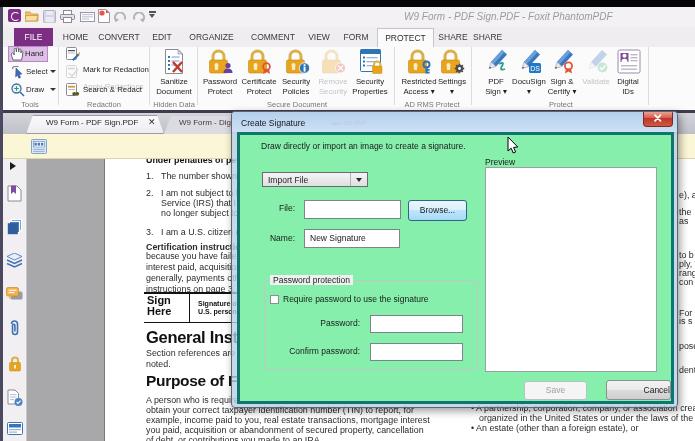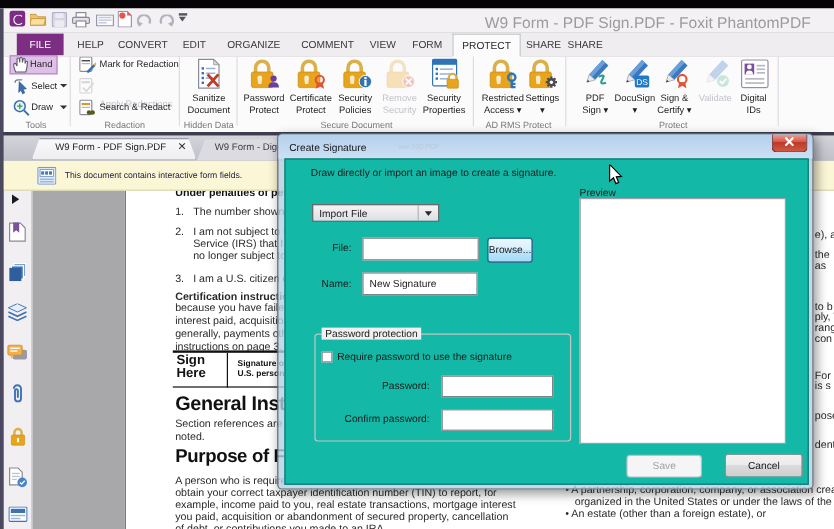--- a/index.html
+++ b/index.html
@@ -51,26 +51,26 @@
       <path d="M0.2 5.5 L5 7.5 L1.8 10.5 Z" fill="#b4b2bc"></path>
     </svg>
   <svg class="a" style="left:131px;top:5px;" width="14" height="10" viewBox="0 0 14 10">
       <path d="M11.5 9 A5 5 0 1 0 3.5 7.5" fill="none" stroke="#b4b2bc" stroke-width="2"></path>
       <path d="M13.8 5.5 L9 7.5 L12.2 10.5 Z" fill="#b4b2bc"></path>
     </svg>
 
   <div class="a" style="left:149px;top:4px;width:7px;height:1.5px;background:#55525f;"></div>
   <div class="a" style="left:149px;top:7px;width:0;height:0;border-left:3.5px solid transparent;border-right:3.5px solid transparent;border-top:4px solid #55525f;"></div>
 </div>
-<div class="a nw" style="left:404px;top:11px;font-size:13px;color:#9b9b9f;">W9 Form - PDF Sign.PDF - Foxit PhantomPDF</div>
+<div class="a nw" style="left:404px;top:11px;font-size:10px;color:#9b9b9f;font-style:italic;">W9 Form - PDF Sign.PDF - Foxit PhantomPDF</div>
 
 <div class="a" style="left:0;top:27px;width:695px;height:20px;background:#efedef;"></div>
 <div class="a" id="menutabs" style="left:0;top:27px;width:695px;height:20px;font-size:8.5px;color:#3a3a3a;">
   <div class="a" style="left:14px;top:1px;width:39px;height:18px;background:#7b2e82;color:#fff;text-align:center;line-height:18px;">FILE</div>
-  <div class="a" style="left:60px;top:0;width:31px;height:20px;text-align:center;line-height:20px;">HELP</div>
+  <div class="a" style="left:60px;top:0;width:31px;height:20px;text-align:center;line-height:20px;">HOME</div>
   <div class="a" style="left:97px;top:0;width:44px;height:20px;text-align:center;line-height:20px;">CONVERT</div>
   <div class="a" style="left:148px;top:0;width:28px;height:20px;text-align:center;line-height:20px;">EDIT</div>
   <div class="a" style="left:183px;top:0;width:57px;height:20px;text-align:center;line-height:20px;">ORGANIZE</div>
   <div class="a" style="left:246px;top:0;width:54px;height:20px;text-align:center;line-height:20px;">COMMENT</div>
   <div class="a" style="left:305px;top:0;width:28px;height:20px;text-align:center;line-height:20px;">VIEW</div>
   <div class="a" style="left:340px;top:0;width:32px;height:20px;text-align:center;line-height:20px;">FORM</div>
   <div class="a" style="left:377px;top:1px;width:55px;height:19px;background:#fcfbfc;border:1px solid #c6c6ca;border-bottom:none;text-align:center;line-height:18px;color:#2d2d2d;">PROTECT</div>
   <div class="a" style="left:437px;top:0;width:32px;height:20px;text-align:center;line-height:20px;">SHARE</div>
   <div class="a" style="left:473px;top:0;width:28px;height:20px;text-align:center;line-height:20px;">SHARE</div>
 </div>
@@ -104,21 +104,21 @@
   <div class="a" style="left:26px;top:38px;height:16px;line-height:16px;">Draw</div>
   <div class="a" style="left:50px;top:44px;width:0;height:0;border-left:3px solid transparent;border-right:3px solid transparent;border-top:3.5px solid #333;"></div>
   
   <svg class="a" style="left:66px;top:3px;" width="14" height="14" viewBox="0 0 14 14">
       <rect x="0.5" y="0.5" width="10" height="12" rx="1" fill="#fff" stroke="#8a8a96"></rect>
       <rect x="2" y="3" width="7" height="1.2" fill="#4a4a55"></rect>
       <rect x="2" y="5.5" width="7" height="1" fill="#b9b9c2"></rect>
       <path d="M6 12.5 L12 6.5 L13.5 8 L7.5 14 Z" fill="#3a6fb0"></path>
       <path d="M12 6.5 L13 5.5 Q14 4.6 14.5 5.8 L13.5 8 Z" fill="#e8b33a"></path>
     </svg>
-  <div class="a" style="left:83px;top:2px;height:16px;line-height:16px;text-align:center;">Mark for Redaction</div>
+  <div class="a" style="left:83px;top:18px;height:16px;line-height:16px;text-align:center;">Mark for Redaction</div>
   <svg class="a" style="left:66px;top:21px;opacity:0.35;" width="14" height="14" viewBox="0 0 14 14">
       <rect x="0.5" y="0.5" width="10" height="12" rx="1" fill="#fff" stroke="#8a8a96"></rect>
       <rect x="2" y="2.5" width="7" height="2" fill="#9a9aa4"></rect>
       <path d="M3 8 L6 11 L12 4" fill="none" stroke="#8aa88a" stroke-width="1.6"></path>
     </svg>
   <div class="a" style="left:83px;top:20px;height:16px;line-height:16px;color:#c3c3c9;margin-top:15px;">Apply Redactions</div>
   <svg class="a" style="left:66px;top:39px;" width="14" height="14" viewBox="0 0 14 14">
       <rect x="0.5" y="0.5" width="10" height="12" rx="1" fill="#fff" stroke="#8a8a96"></rect>
       <rect x="2" y="2.8" width="7" height="1.8" fill="#d89a28"></rect>
       <rect x="2" y="6" width="7" height="1" fill="#b9b9c2"></rect>
@@ -303,21 +303,20 @@
       <g fill="#4a78b8">
         <rect x="3.5" y="4" width="2.6" height="3"></rect>
         <rect x="7" y="4" width="2.6" height="3"></rect>
         <rect x="10.5" y="4" width="2.6" height="3"></rect>
       </g>
       <g fill="#9ab4d8">
         <rect x="2.5" y="10.5" width="12" height="1.2"></rect>
         <rect x="2.5" y="12.7" width="12" height="1.2"></rect>
       </g>
     </svg>
-  <div class="a nw" style="left:54px;top:7px;font-size:7.2px;color:#23233f;">This document contains interactive form fields.</div>
 </div>
 
 <div class="a" id="main" style="left:0;top:158px;width:695px;height:283px;">
 
   <div class="a" style="left:3px;top:0;width:24px;height:283px;background:#f1eff1;border-right:1px solid #c6c6ca;box-sizing:border-box;"></div>
   <div class="a" style="left:10px;top:4px;width:0;height:0;border-top:4px solid transparent;border-bottom:4px solid transparent;border-left:6px solid #1a1a1a;"></div>
   <svg class="a" style="left:7px;top:27px;" width="15" height="17" viewBox="0 0 15 17">
       <path d="M1 1 L10 1 L14 5 L14 16 L1 16 Z" fill="#fff" stroke="#8a8a96"></path>
       <path d="M4 0.5 L9 0.5 L9 9 L6.5 6.8 L4 9 Z" fill="#7b4fa0"></path>
     </svg>
@@ -428,50 +427,50 @@
   <div class="a" style="left:0;top:0;width:445px;height:20px;background:linear-gradient(#b4d0ec,#cde0f4);border-radius:3px 3px 0 0;"></div>
   <div class="a nw" style="left:9px;top:6px;font-size:8.5px;color:#15151a;">Create Signature</div>
   <div class="a nw" style="left:100px;top:8px;font-size:6px;color:#b9c9d9;">ww-100 PDF</div>
 
   <div class="a" style="left:411px;top:0px;width:30px;height:15px;background:linear-gradient(#e9a294,#d4574a 45%,#c03729 46%,#cc5a40);border:1px solid #7e2a20;border-top:none;border-radius:0 1px 4px 4px;box-sizing:border-box;">
     <svg width="28" height="13" style="display:block;margin:0 auto;">
         <path d="M11 3.2 L16.5 8.8 M16.5 3.2 L11 8.8" stroke="#fff" stroke-width="1.8" stroke-linecap="round"></path>
       </svg>
   </div>
 
-  <div class="a" style="left:5px;top:20px;width:437px;height:272px;background:#14b8a6;border:1px solid #0f766e;box-sizing:border-box;">
+  <div class="a" style="left:5px;top:20px;width:437px;height:272px;background:#86efac;border:3px solid #0f766e;box-sizing:border-box;">
     <div class="a nw" style="left:21px;top:6px;">Draw directly or import an image to create a signature.</div>
 
     <div class="a" style="left:22px;top:37px;width:106px;height:15px;background:linear-gradient(#f5f5f5,#dfdfe3);border:1px solid #6a6a70;box-sizing:border-box;">
       <div class="a nw" style="left:5px;top:1.5px;">Import File</div>
       <div class="a" style="right:16px;top:0;width:1px;height:13px;background:#b4b4b8;"></div>
       <div class="a" style="right:5px;top:5px;width:0;height:0;border-left:3.5px solid transparent;border-right:3.5px solid transparent;border-top:4px solid #2a2a2e;"></div>
     </div>
     <div class="a nw" style="left:15px;top:68px;width:40px;text-align:right;">File:</div>
     <div class="a" style="left:64px;top:65px;width:97px;height:19px;background:#fff;border:1px solid #7e858a;box-sizing:border-box;"></div>
-    <div class="a" style="left:168px;top:65px;width:38px;height:21px;background:linear-gradient(#eaf6fd,#d9f0fc 48%,#bee6fd 49%,#a7d9f5);border:1px solid #2c628b;border-radius:3px;box-sizing:border-box;text-align:center;line-height:19px;">Browse...</div>
+    <div class="a" style="left:168px;top:65px;width:59px;height:21px;background:linear-gradient(#eaf6fd,#d9f0fc 48%,#bee6fd 49%,#a7d9f5);border:1px solid #2c628b;border-radius:3px;box-sizing:border-box;text-align:center;line-height:19px;">Browse...</div>
     <div class="a nw" style="left:15px;top:98px;width:40px;text-align:right;">Name:</div>
     <div class="a" style="left:64px;top:94px;width:96px;height:19px;background:#fff;border:1px solid #7e858a;box-sizing:border-box;">
         <span style="position:absolute;left:5px;top:3px;">New Signature</span>
       </div>
 
     <div class="a" style="left:24px;top:145px;width:214px;height:90px;border:1px solid #c2c6c8;border-radius:3px;box-sizing:border-box;"></div>
     <div class="a nw" style="left:30px;top:140px;background:#f0f0f0;padding:0 3px;">Password protection</div>
     <div class="a" style="left:30px;top:160px;width:9px;height:9px;background:#fdfdfd;border:1px solid #8a9094;box-sizing:border-box;"></div>
     <div class="a nw" style="left:43px;top:159px;">Require password to use the signature</div>
     <div class="a nw" style="left:40px;top:183px;width:80px;text-align:right;">Password:</div>
     <div class="a" style="left:130px;top:180px;width:93px;height:18px;background:#fff;border:1px solid #7e858a;box-sizing:border-box;"></div>
     <div class="a nw" style="left:40px;top:211px;width:80px;text-align:right;">Confirm password:</div>
     <div class="a" style="left:130px;top:208px;width:93px;height:18px;background:#fff;border:1px solid #7e858a;box-sizing:border-box;"></div>
 
     <div class="a nw" style="left:245px;top:22px;">Preview</div>
     <div class="a" style="left:245px;top:32px;width:172px;height:205px;background:#fff;border:1px solid #9aa0a4;box-sizing:border-box;"></div>
 
     <div class="a" style="left:284px;top:246px;width:63px;height:19px;background:#f5f5f5;border:1px solid #bcc0c4;border-radius:3px;box-sizing:border-box;text-align:center;line-height:17px;color:#9d9fa2;">Save</div>
-    <div class="a" style="left:366px;top:245px;width:65px;height:20px;background:linear-gradient(#f2f2f2,#ebebeb 48%,#dbdbdb 49%,#cfcfcf);border:1px solid #8e8f8f;border-radius:3px;box-sizing:border-box;text-align:center;line-height:18px;color:#1a1a1a;">Cancel</div>
+    <div class="a" style="left:366px;top:245px;width:65px;height:20px;background:linear-gradient(#f2f2f2,#ebebeb 48%,#dbdbdb 49%,#cfcfcf);border:1px solid #8e8f8f;border-radius:3px;box-sizing:border-box;text-align:right;line-height:18px;color:#1a1a1a;">Cancel</div>
   </div>
 </div>
 
 <div class="a" style="left:507px;top:137px;z-index:20;">
 <svg width="14" height="20" viewBox="0 0 14 20">
       <path d="M1 0 L1 14 L4.2 11.2 L6.2 16 L8.6 15 L6.6 10.4 L10.8 10 Z" fill="#fff" stroke="#000" stroke-width="1"></path>
     </svg>
 </div>
 
 </body></html>

